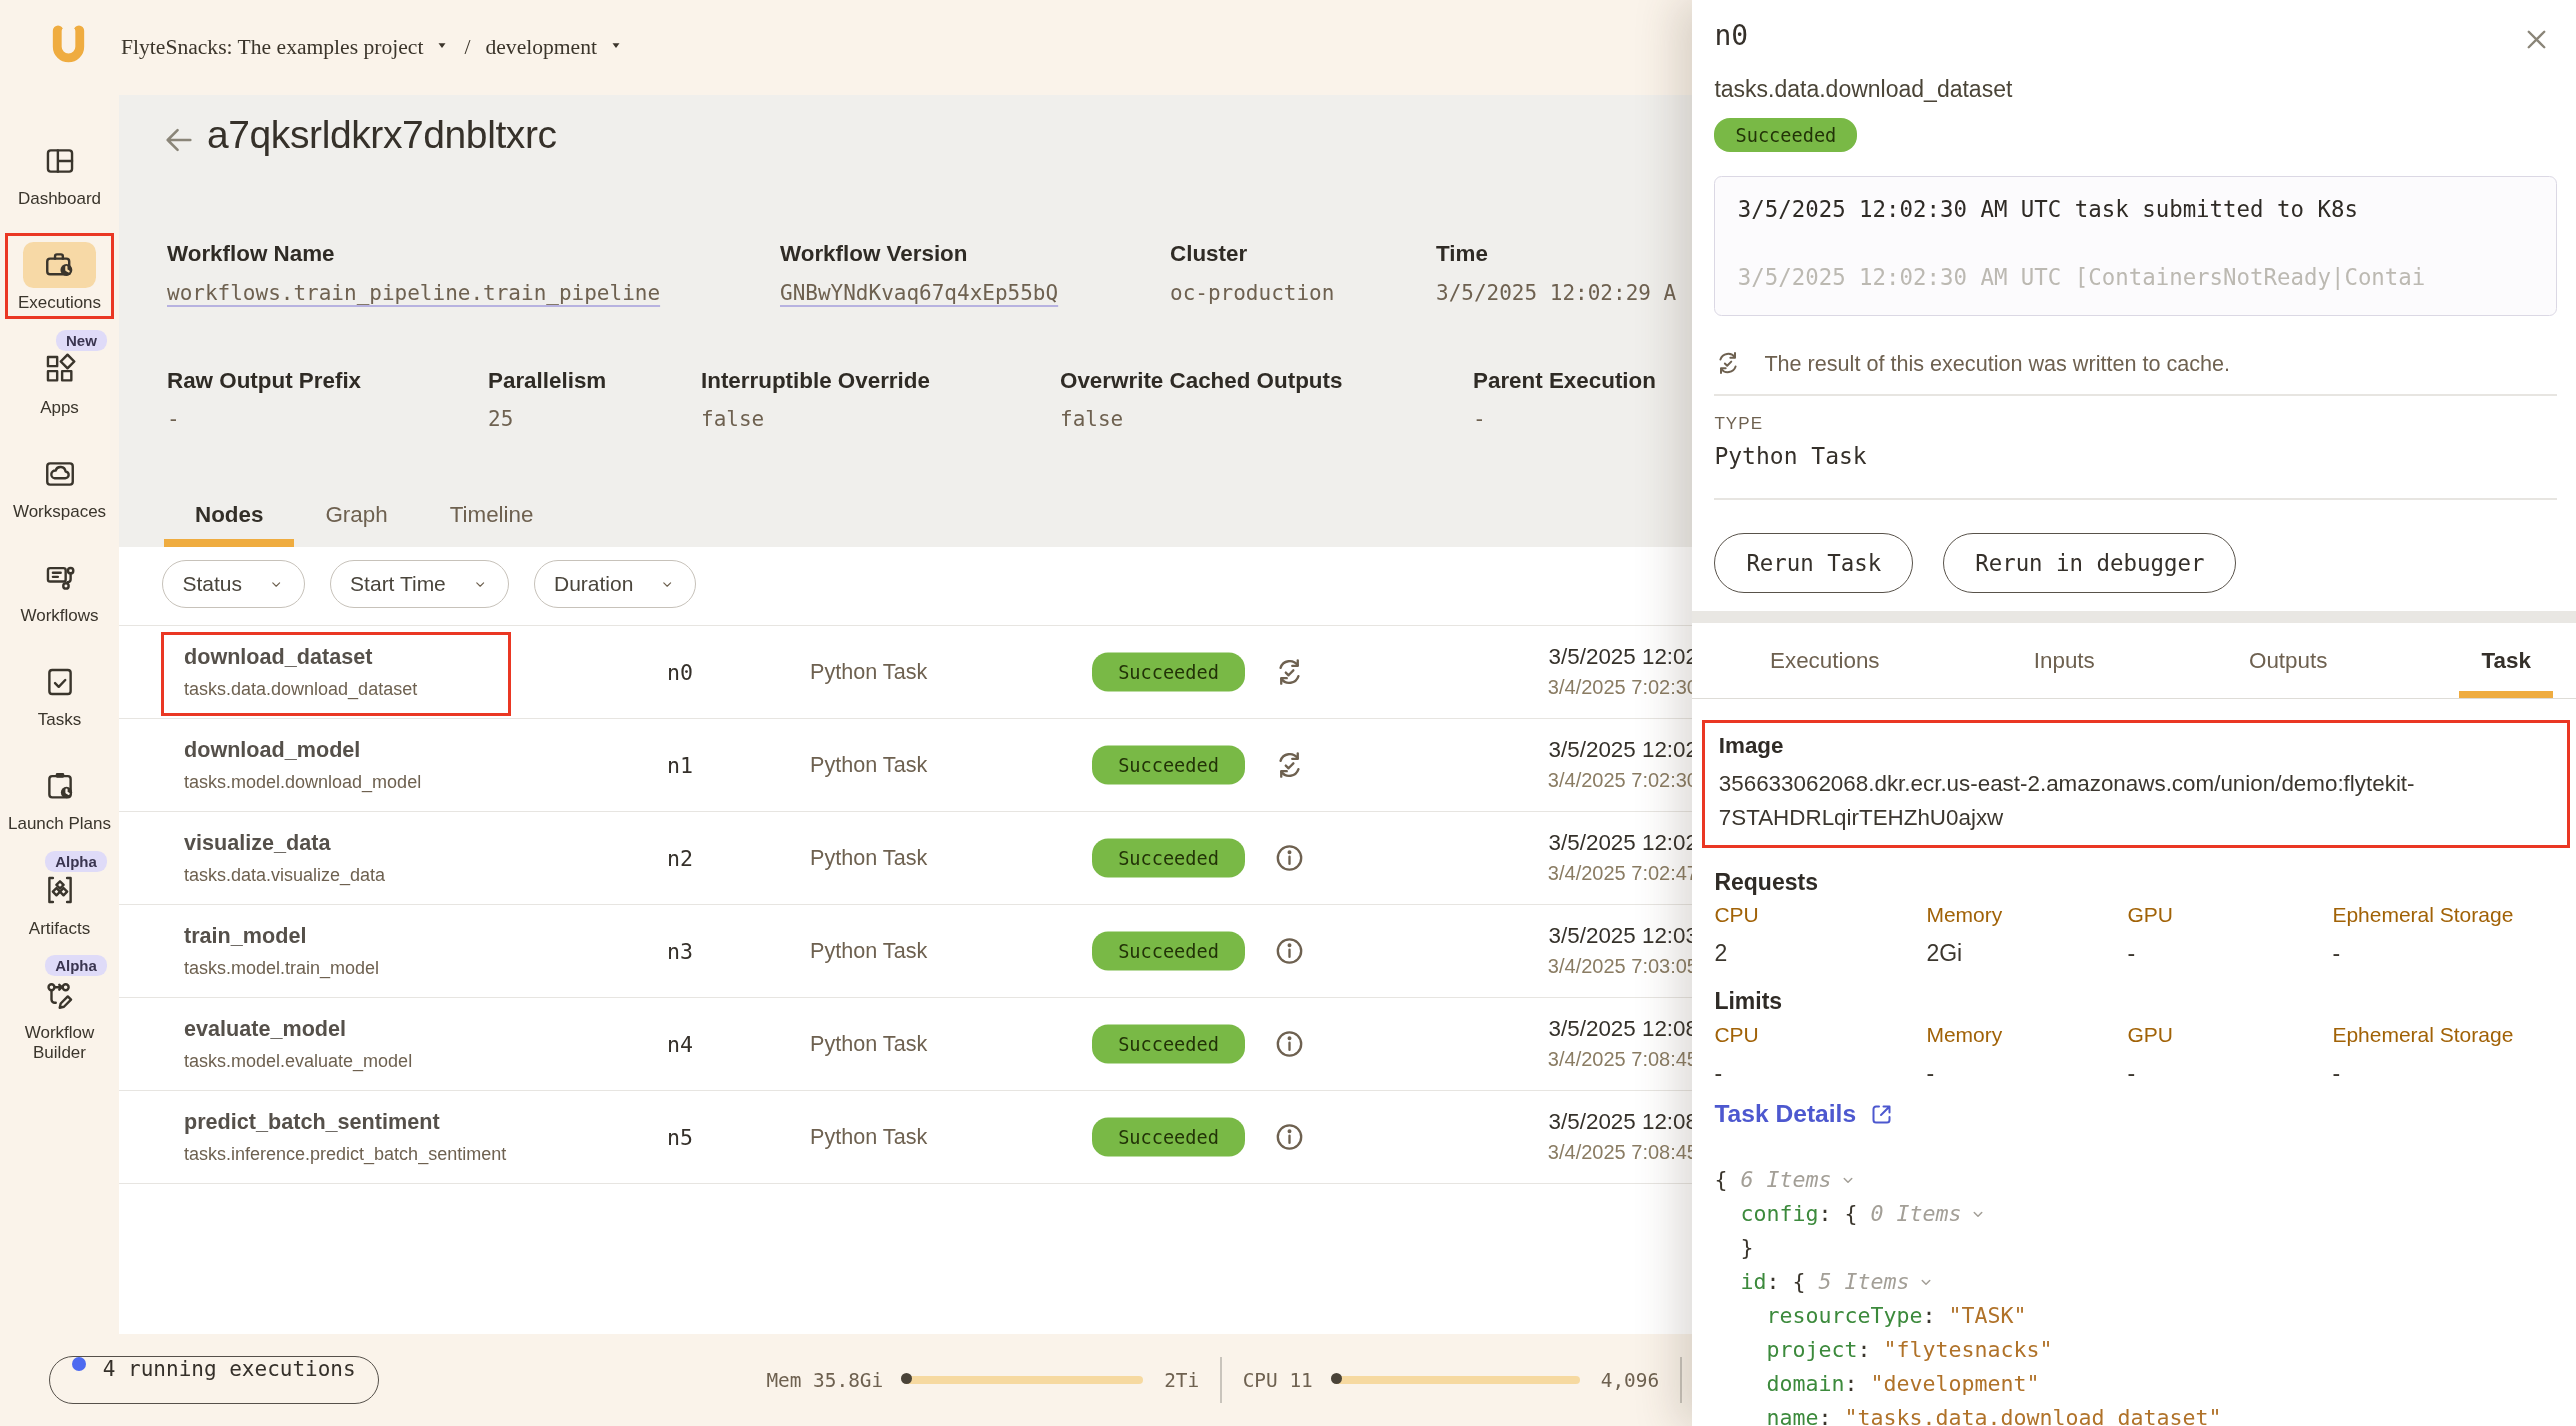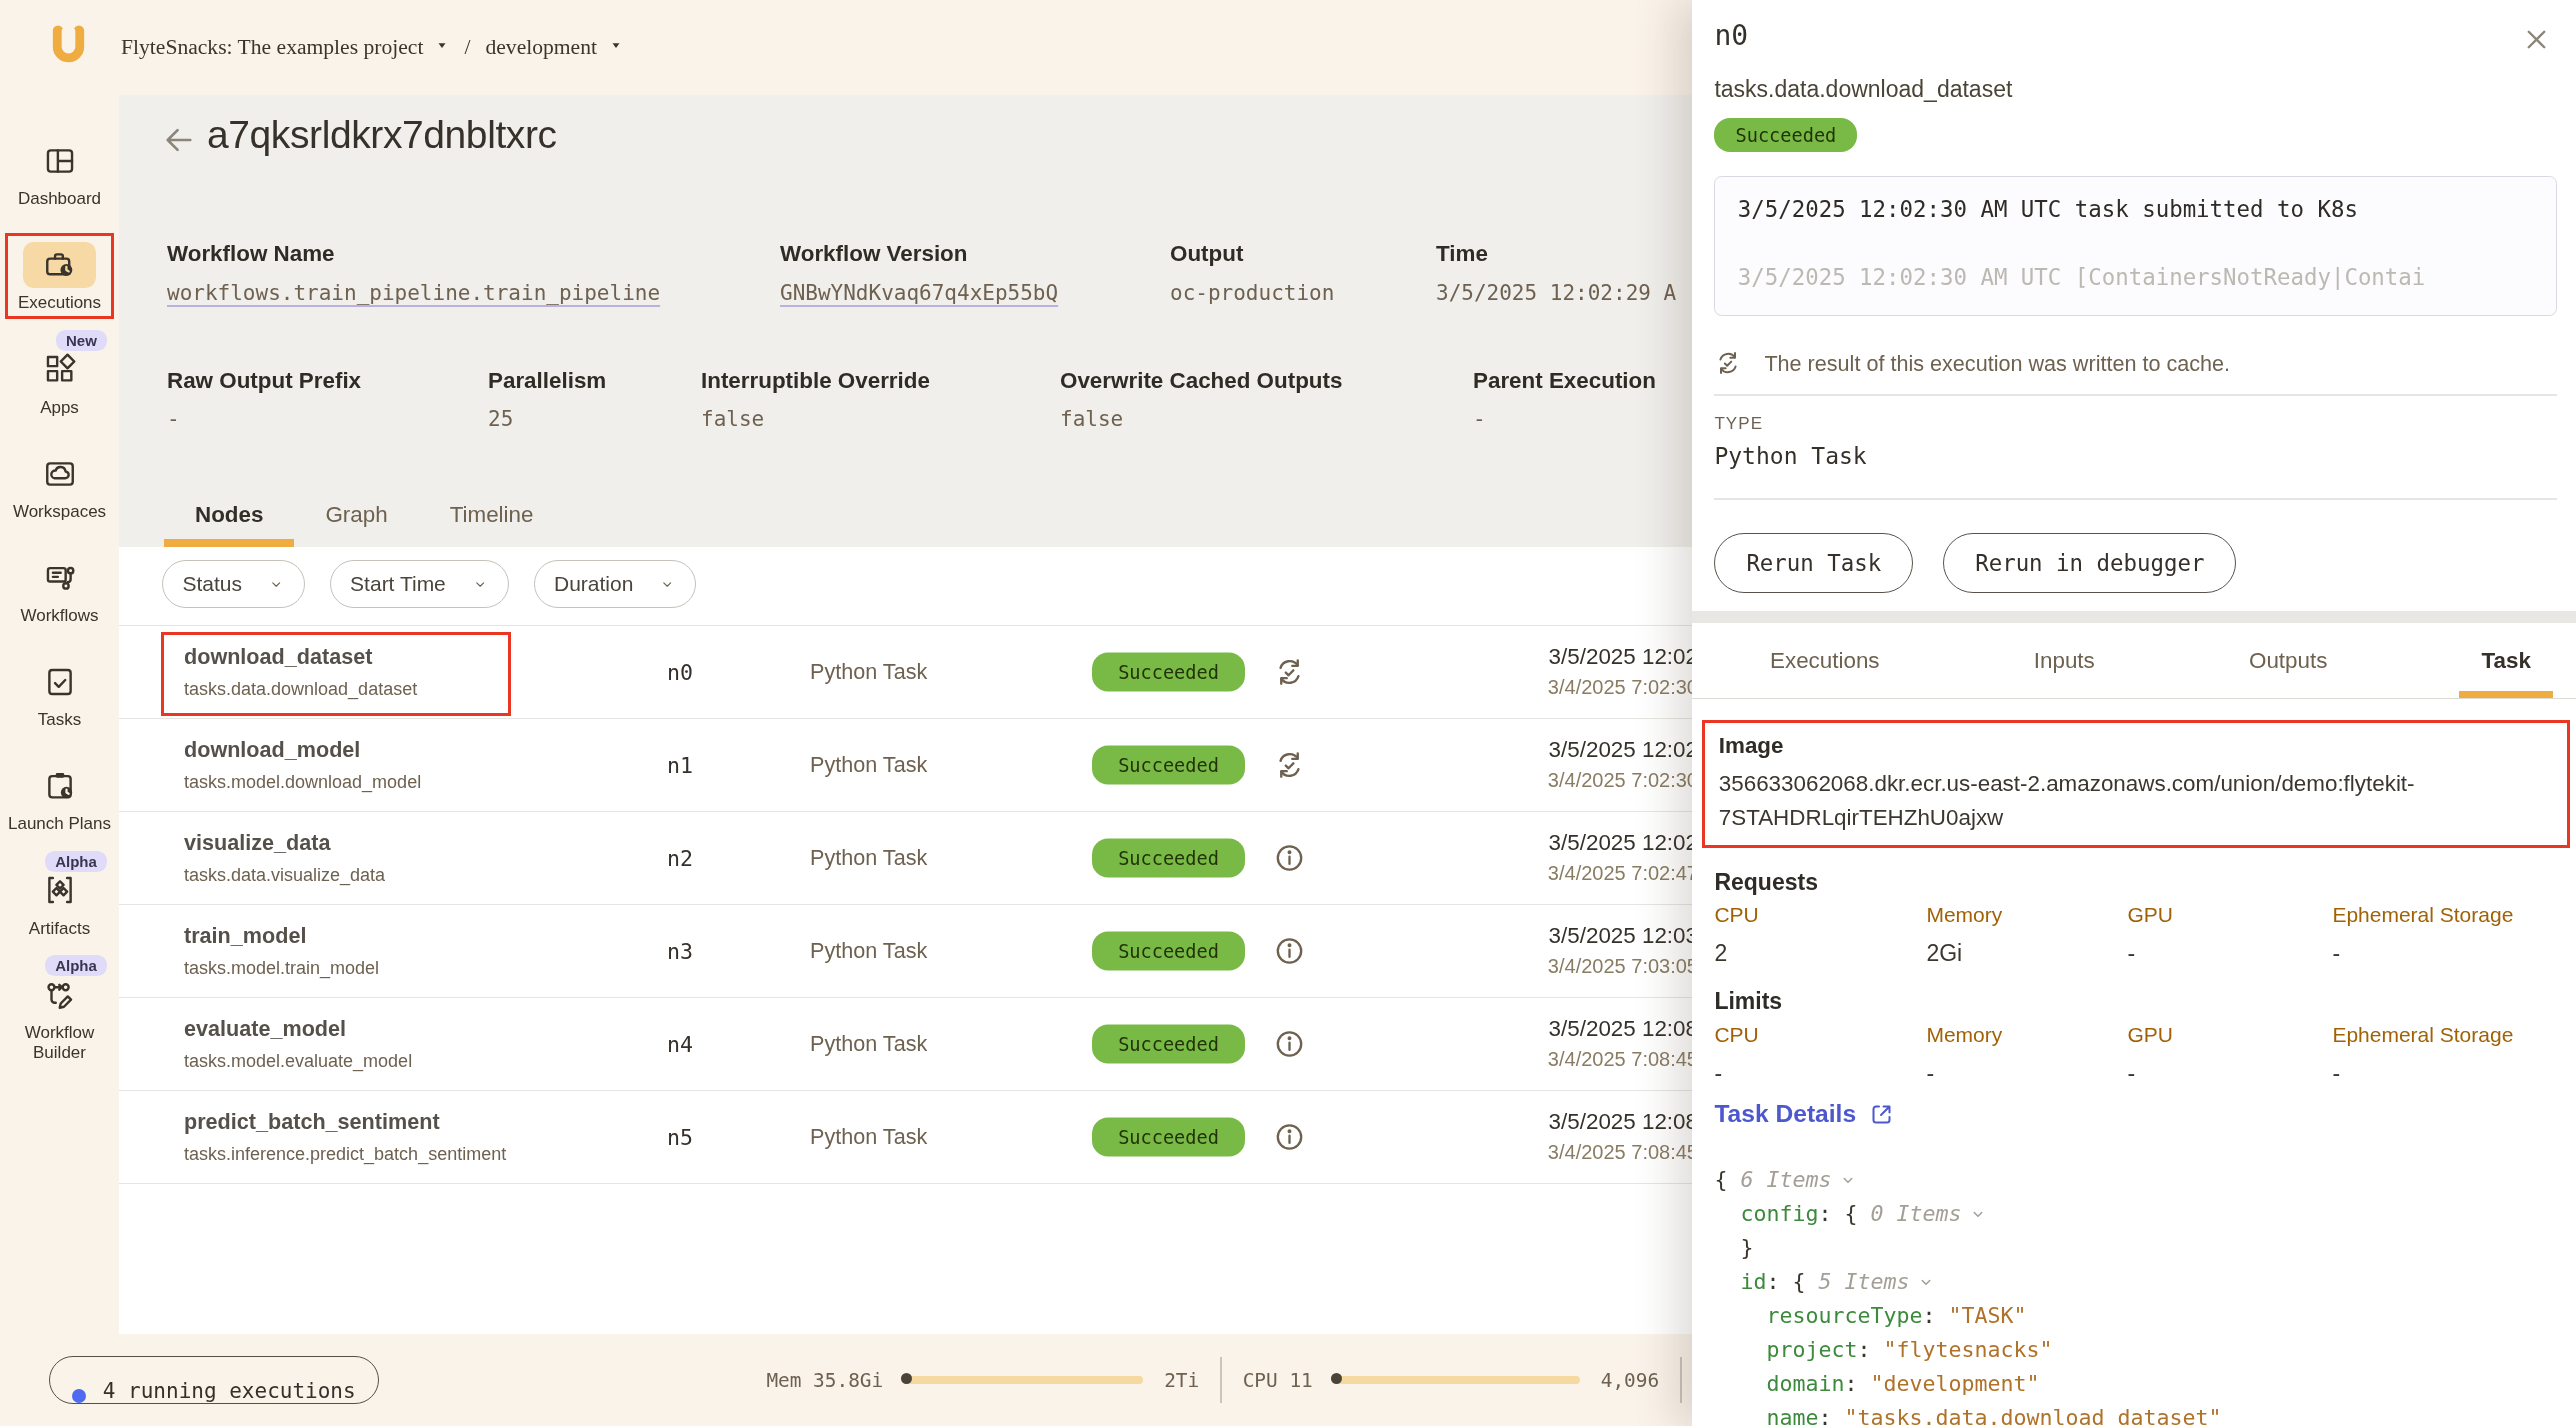--- a/index.html
+++ b/index.html
@@ -63,21 +63,21 @@
   .c-badge{position:absolute;left:973px;top:50%;transform:translateY(-50%);width:153px;height:39px}
   .c-icon{position:absolute;left:1154px;top:50%;transform:translateY(-50%);width:33px;height:33px;color:var(--brown);cursor:pointer}
   .c-icon svg{width:33px;height:33px}
   .c-time{position:absolute;right:-6px;top:50%;transform:translateY(-50%);text-align:right;white-space:nowrap}
   .t1{font-size:22.4px;color:#35312a}
   .t2{font-size:20px;color:#8a7c63;margin-top:6.7px}
   .row-annot{position:absolute;left:42px;top:6px;width:344px;height:78px;border:3.7px solid var(--red);pointer-events:none}
 
   
   .statusbar{position:absolute;left:0;top:1334px;width:1692px;height:92px;background:var(--cream);display:flex;align-items:center}
-  .run-pill{margin-left:49px;height:46px;border:1.5px solid #55504a;border-radius:24px;display:flex;align-items:flex-end;gap:16.4px;padding:0 22.4px;font-family:var(--mono);font-size:21px;color:var(--dark);background:var(--cream);cursor:pointer}
+  .run-pill{margin-left:49px;height:46px;border:1.5px solid #55504a;border-radius:24px;display:flex;align-items:flex-start;gap:16.4px;padding:0 22.4px;font-family:var(--mono);font-size:21px;color:var(--dark);background:var(--cream);cursor:pointer}
   .run-dot{width:14px;height:14px;border-radius:50%;background:var(--bluedot)}
   .meters{margin-left:auto;display:flex;align-items:center;gap:21px;padding-right:10.4px}
   .mlabel{font-family:var(--mono);font-size:19.4px;color:var(--brown);white-space:nowrap}
   .bar{width:239px;height:8.2px;border-radius:4.5px;background:var(--tan);position:relative}
   .bar::before{content:"";position:absolute;left:-3px;top:-3px;width:11.2px;height:11.2px;border-radius:50%;background:#4a4338}
   .vdiv{width:1.5px;height:46px;background:#c9c4bc}
 
   
   .panel{position:absolute;left:1692px;top:0;width:884px;height:1427px;background:#fff;box-shadow:-16.4px 0 41px rgba(70,58,38,.18)}
   .p-title{position:absolute;left:22.4px;top:19.4px;font-family:var(--mono);font-size:28px;color:var(--dark)}
@@ -242,21 +242,21 @@
     <div class="main-header">
       <svg class="back" viewBox="0 0 24 24">
           <path d="M11 5l-7 7 7 7M4 12h16" fill="none" stroke="currentColor" stroke-width="1.8" stroke-linecap="round" stroke-linejoin="round"></path>
         </svg>
       <div class="title">a7qksrldkrx7dnbltxrc</div>
 
       <span class="mlab r1 x0">Workflow Name</span>
       <span class="mval mlink r1v x0">workflows.train_pipeline.train_pipeline</span>
       <span class="mlab r1 x1">Workflow Version</span>
       <span class="mval mlink r1v x1">GNBwYNdKvaq67q4xEp55bQ</span>
-      <span class="mlab r1 x2">Output</span>
+      <span class="mlab r1 x2">Cluster</span>
       <span class="mval r1v x2">oc-production</span>
       <span class="mlab r1 x3">Time</span>
       <span class="mval r1v x3">3/5/2025 12:02:29 A</span>
 
       <span class="mlab r2 x0">Raw Output Prefix</span>
       <span class="mval r2v x0">-</span>
       <span class="mlab r2 x4">Parallelism</span>
       <span class="mval r2v x4">25</span>
       <span class="mlab r2 x5">Interruptible Override</span>
       <span class="mval r2v x5">false</span>

